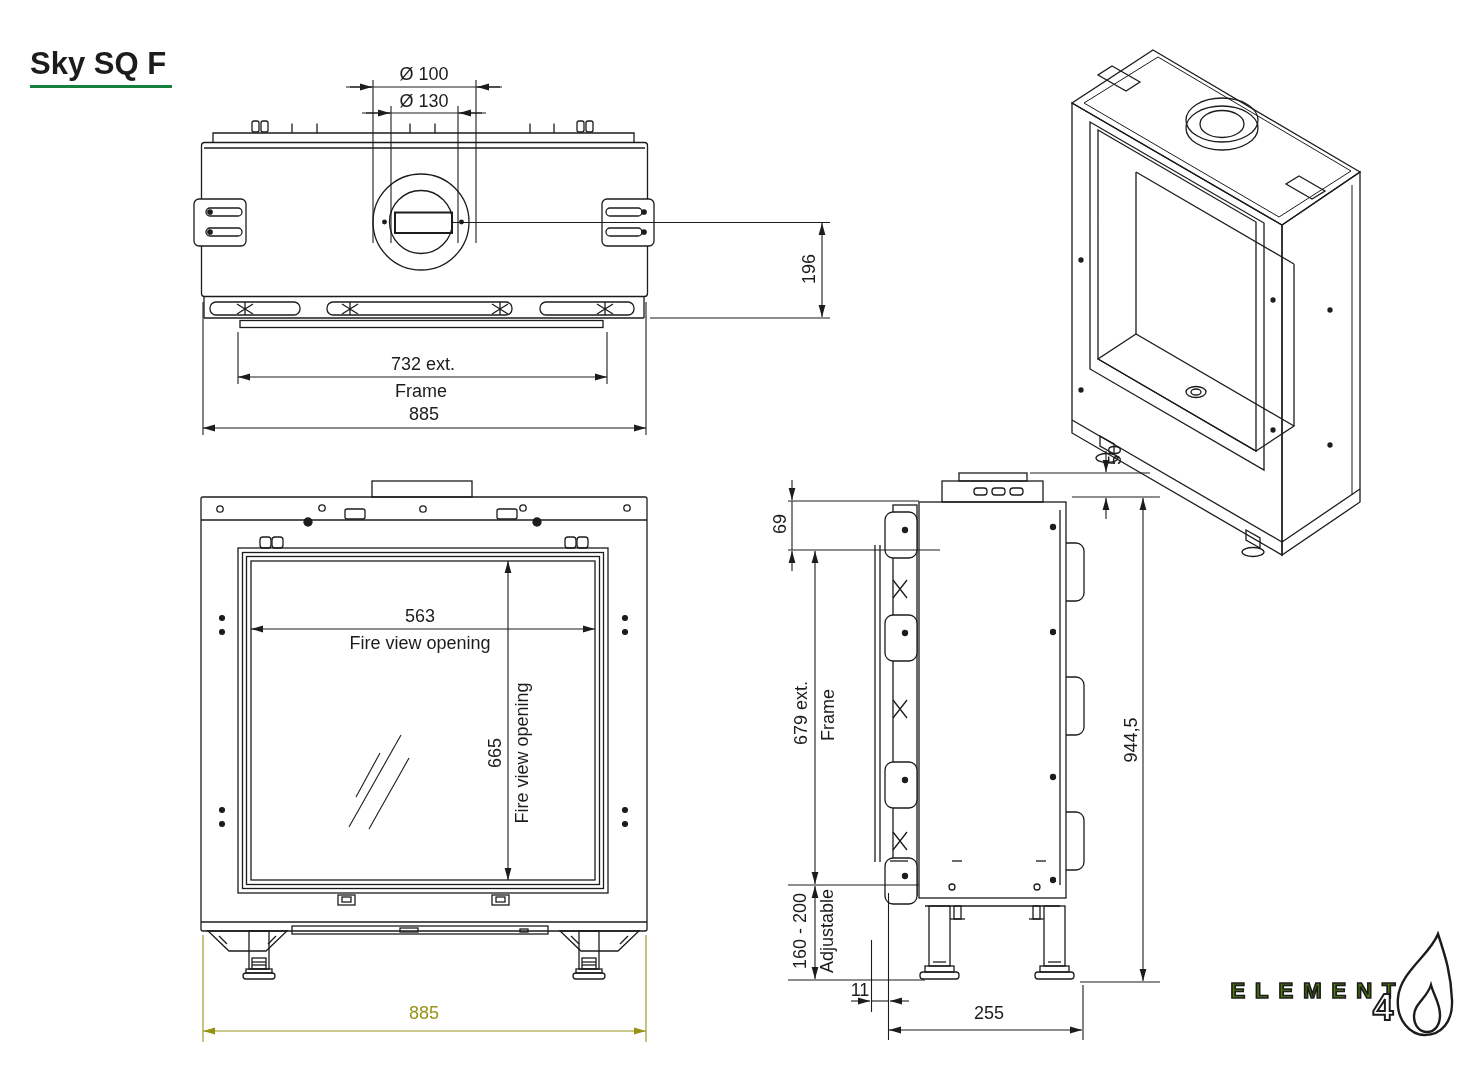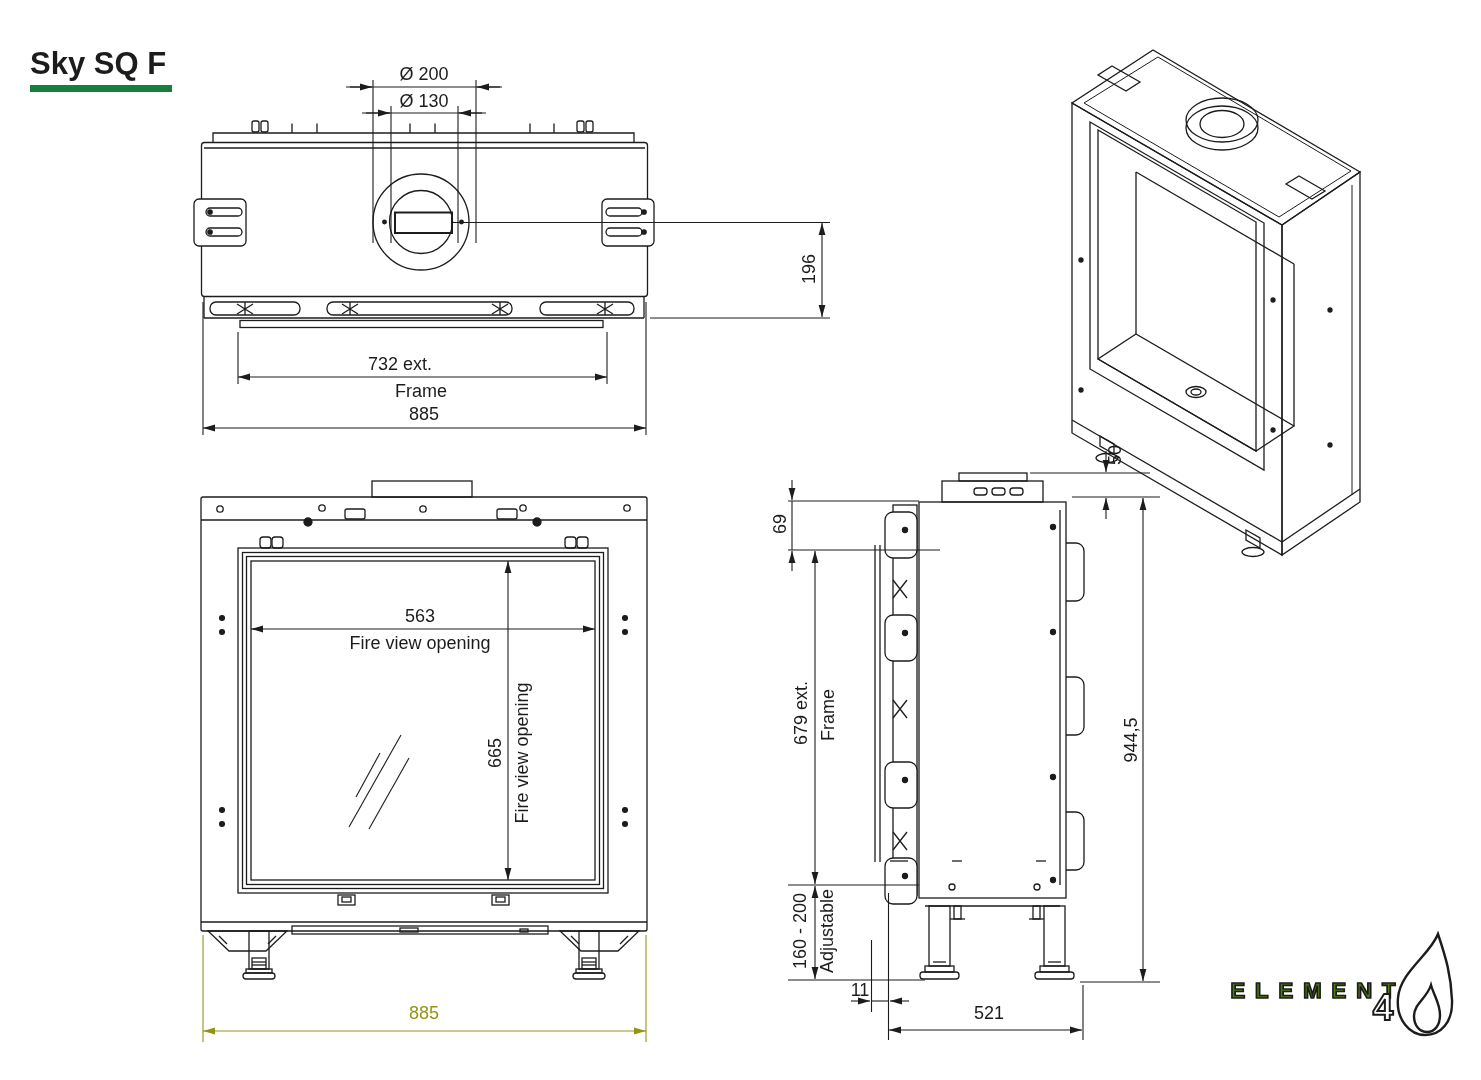--- a/index.html
+++ b/index.html
@@ -4,21 +4,21 @@
 <style>
   html,body{margin:0;padding:0;background:#fff;}
   #canvas{position:relative;width:1481px;height:1080px;background:#fff;overflow:hidden;
           font-family:"Liberation Sans",sans-serif;color:#1c1c1c;}
   svg{position:absolute;left:0;top:0;}
   .lbl{position:absolute;font-size:18px;line-height:1;white-space:nowrap;
        transform:translate(-50%,-50%);color:#1c1c1c;}
   .lbl.v{transform:translate(-50%,-50%) rotate(-90deg);}
   .lbl.accent{color:#949414;}
   #title{position:absolute;left:30px;top:46px;font-size:31px;font-weight:700;
-         border-bottom:7px solid #15803d;padding:0 6px 3px 0;}
+         border-bottom:3px solid #15803d;padding:0 6px 3px 0;}
   .logo-brand{position:absolute;left:1318px;top:991px;transform:translate(-50%,-50%);
        font-size:22px;font-weight:700;letter-spacing:10px;color:#4d7c0f;
        -webkit-text-stroke:1.7px #1c1c1c;text-shadow:0 0 1px #1c1c1c;}
   .logo-four{position:absolute;left:1383px;top:1008px;transform:translate(-50%,-50%);
        font-size:37px;font-weight:700;color:#fff;
        -webkit-text-stroke:2px #1c1c1c;text-shadow:0 0 1px #1c1c1c;}
 </style>
 </head>
 <body>
 
@@ -303,41 +303,41 @@
   </g>
 
   <g fill="#fff" stroke="#1c1c1c" stroke-width="2.4">
     <path d="M1438,934 C1430,955 1400,972 1398,998 C1396,1020 1410,1035 1425,1035 C1441,1035 1453,1022 1452,1000 C1451,975 1446,958 1438,934 Z"></path>
     <path d="M1431,985 C1427,998 1414,1004 1414,1016 C1414,1026 1420,1032 1427,1032 C1435,1032 1440,1025 1440,1015 C1440,1003 1434,996 1431,985 Z"></path>
   </g>
 </svg>
 
 <div id="title">Sky SQ F</div>
 
-<div class="lbl" style="left:424px;top:74px">Ø 200</div>
+<div class="lbl" style="left:424px;top:74px">Ø 100</div>
 <div class="lbl" style="left:424px;top:101px">Ø 130</div>
 <div class="lbl v" style="left:809px;top:269px">196</div>
-<div class="lbl" style="left:400px;top:364px">732 ext.</div>
+<div class="lbl" style="left:423px;top:364px">732 ext.</div>
 <div class="lbl" style="left:421px;top:391px">Frame</div>
 <div class="lbl" style="left:424px;top:414px">885</div>
 
 <div class="lbl" style="left:420px;top:616px">563</div>
 <div class="lbl" style="left:420px;top:643px">Fire view opening</div>
 <div class="lbl v" style="left:495px;top:753px">665</div>
 <div class="lbl v" style="left:522px;top:753px">Fire view opening</div>
 <div class="lbl accent" style="left:424px;top:1013px">885</div>
 
 <div class="lbl v" style="left:1115px;top:455px">50</div>
 <div class="lbl v" style="left:780px;top:524px">69</div>
 <div class="lbl v" style="left:801px;top:713px">679 ext.</div>
 <div class="lbl v" style="left:828px;top:715px">Frame</div>
 <div class="lbl v" style="left:1131px;top:740px">944,5</div>
 <div class="lbl v" style="left:800px;top:931px">160 - 200</div>
 <div class="lbl v" style="left:827px;top:931px">Adjustable</div>
 <div class="lbl" style="left:860px;top:990px">11</div>
-<div class="lbl" style="left:989px;top:1013px">521</div>
+<div class="lbl" style="left:989px;top:1013px">255</div>
 
 <div>
   <span class="logo-brand">ELEMENT</span>
   <span class="logo-four">4</span>
 </div>
 
 </div>
 
 </body></html>

